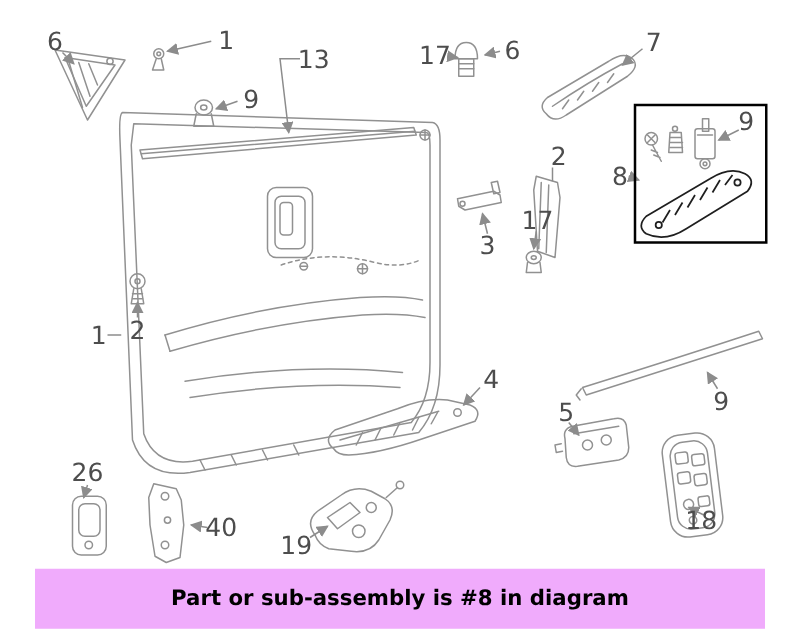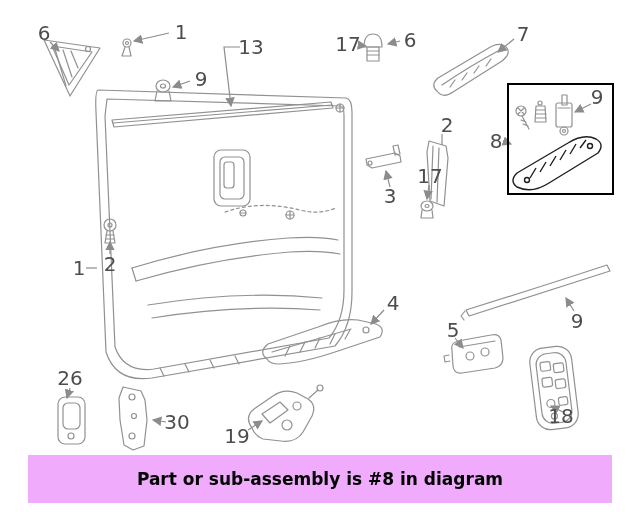--- a/index.html
+++ b/index.html
@@ -233,20 +233,20 @@
   <div class="callout" style="left:447px;top:125px">2</div>
   <div class="callout" style="left:430px;top:176px">17</div>
   <div class="callout" style="left:577px;top:321px">9</div>
   <div class="callout" style="left:251px;top:47px">13</div>
   <div class="callout" style="left:181px;top:32px">1</div>
   <div class="callout" style="left:44px;top:33px">6</div>
   <div class="callout" style="left:201px;top:79px">9</div>
   <div class="callout" style="left:348px;top:44px">17</div>
   <div class="callout" style="left:561px;top:416px">18</div>
   <div class="callout" style="left:237px;top:436px">19</div>
-  <div class="callout" style="left:177px;top:422px">30</div>
+  <div class="callout" style="left:177px;top:422px">40</div>
   <div class="callout" style="left:70px;top:378px">26</div>
 
   <div class="banner">
     <div>Part or sub-assembly is #8 in diagram</div>
   </div>
 
 </div>
 
 </body></html>

